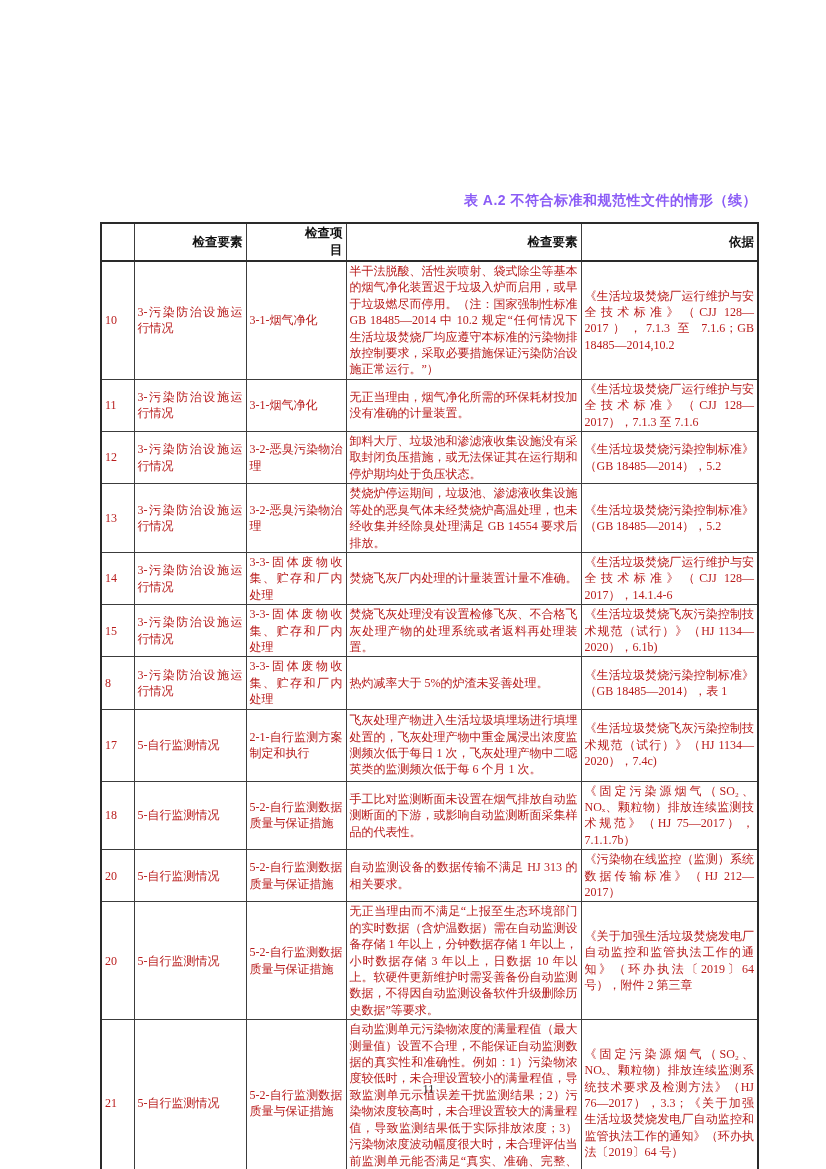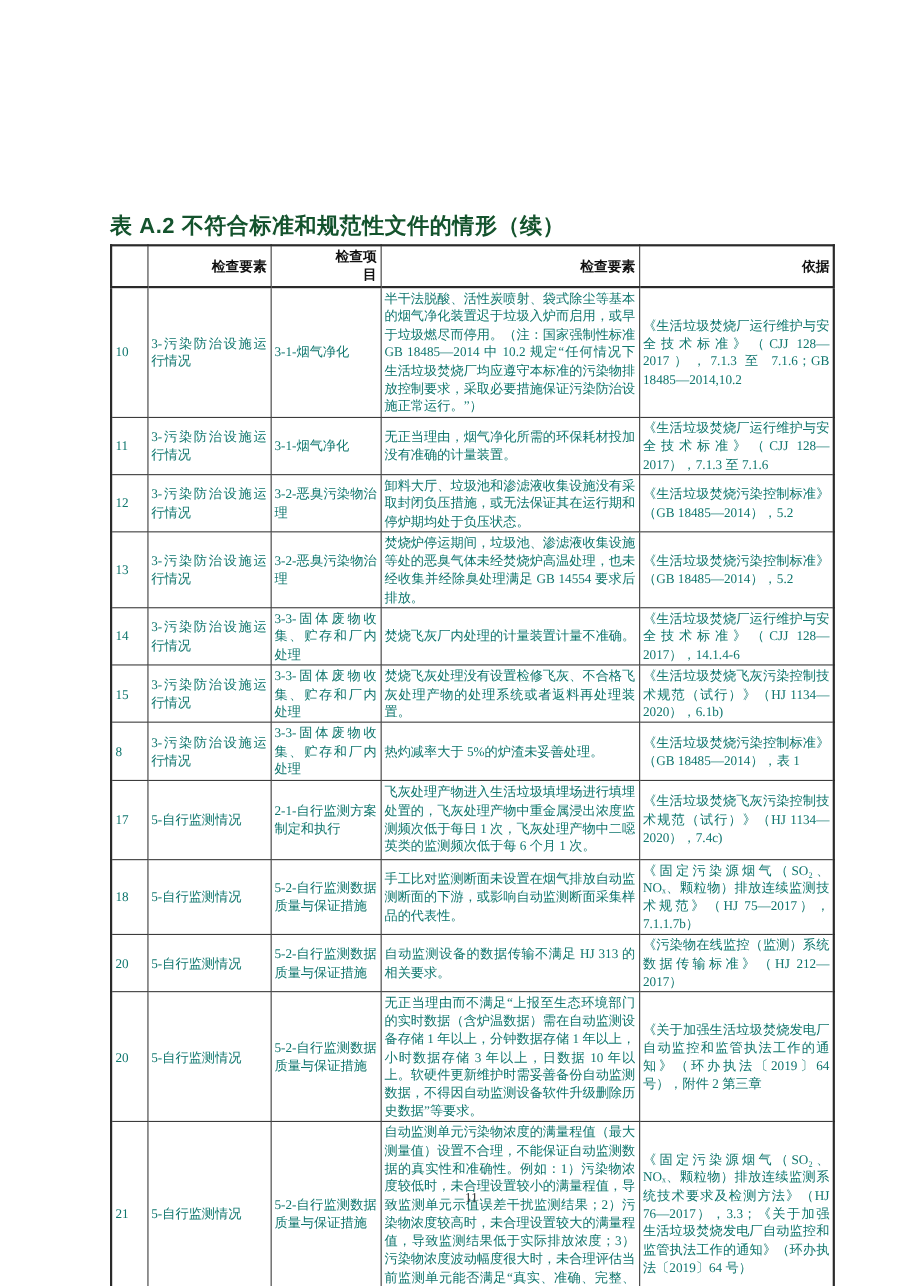--- a/index.html
+++ b/index.html
@@ -3,40 +3,40 @@
 <meta charset="utf-8">
 <style>
   html,body{margin:0;padding:0;}
   body{
     width:826px;height:1169px;background:#ffffff;position:relative;
     font-family:"Liberation Serif","DejaVu Serif",serif;color:#1c1c1c;
     -webkit-font-smoothing:antialiased;
   }
   .doc-page{position:absolute;inset:0;background:#fff;}
   .doc-title{
-    position:absolute;top:192px;left:100px;width:657px;text-align:left;
+    position:absolute;top:192px;left:100px;width:657px;text-align:right;
     font-family:"Liberation Sans","DejaVu Sans",sans-serif;
-    font-weight:bold;font-size:20px;letter-spacing:0.5px;color:#14532d;margin:0;
+    font-weight:bold;font-size:14px;letter-spacing:0.5px;color:#8b5cf6;margin:0;
   }
   table.spec{
     position:absolute;top:222px;left:100px;width:657px;
     border-collapse:collapse;table-layout:fixed;
     border:2px solid #2a2a2a;
   }
   table.spec th, table.spec td{
     border:1px solid #3c3c3c;vertical-align:middle;
     padding:1px 3px;overflow:hidden;
   }
   table.spec th{
     font-family:"Liberation Sans","DejaVu Sans",sans-serif;
     font-weight:bold;font-size:12.5px;text-align:right;height:22px;
     border-bottom:2px solid #2a2a2a;color:#111;padding-left:48px;
   }
   table.spec td{
-    font-size:12px;line-height:16.4px;color:#0f766e;
+    font-size:12px;line-height:16.4px;color:#b91c1c;
     text-align:justify;text-align-last:left;
   }
   td.col-no{text-align:center;text-align-last:center;}
   .page-number{
     position:absolute;top:1082px;left:100px;width:657px;text-align:center;
     font-size:12.5px;color:#3a3a3a;
   }
 </style>
 </head>
 <body>

